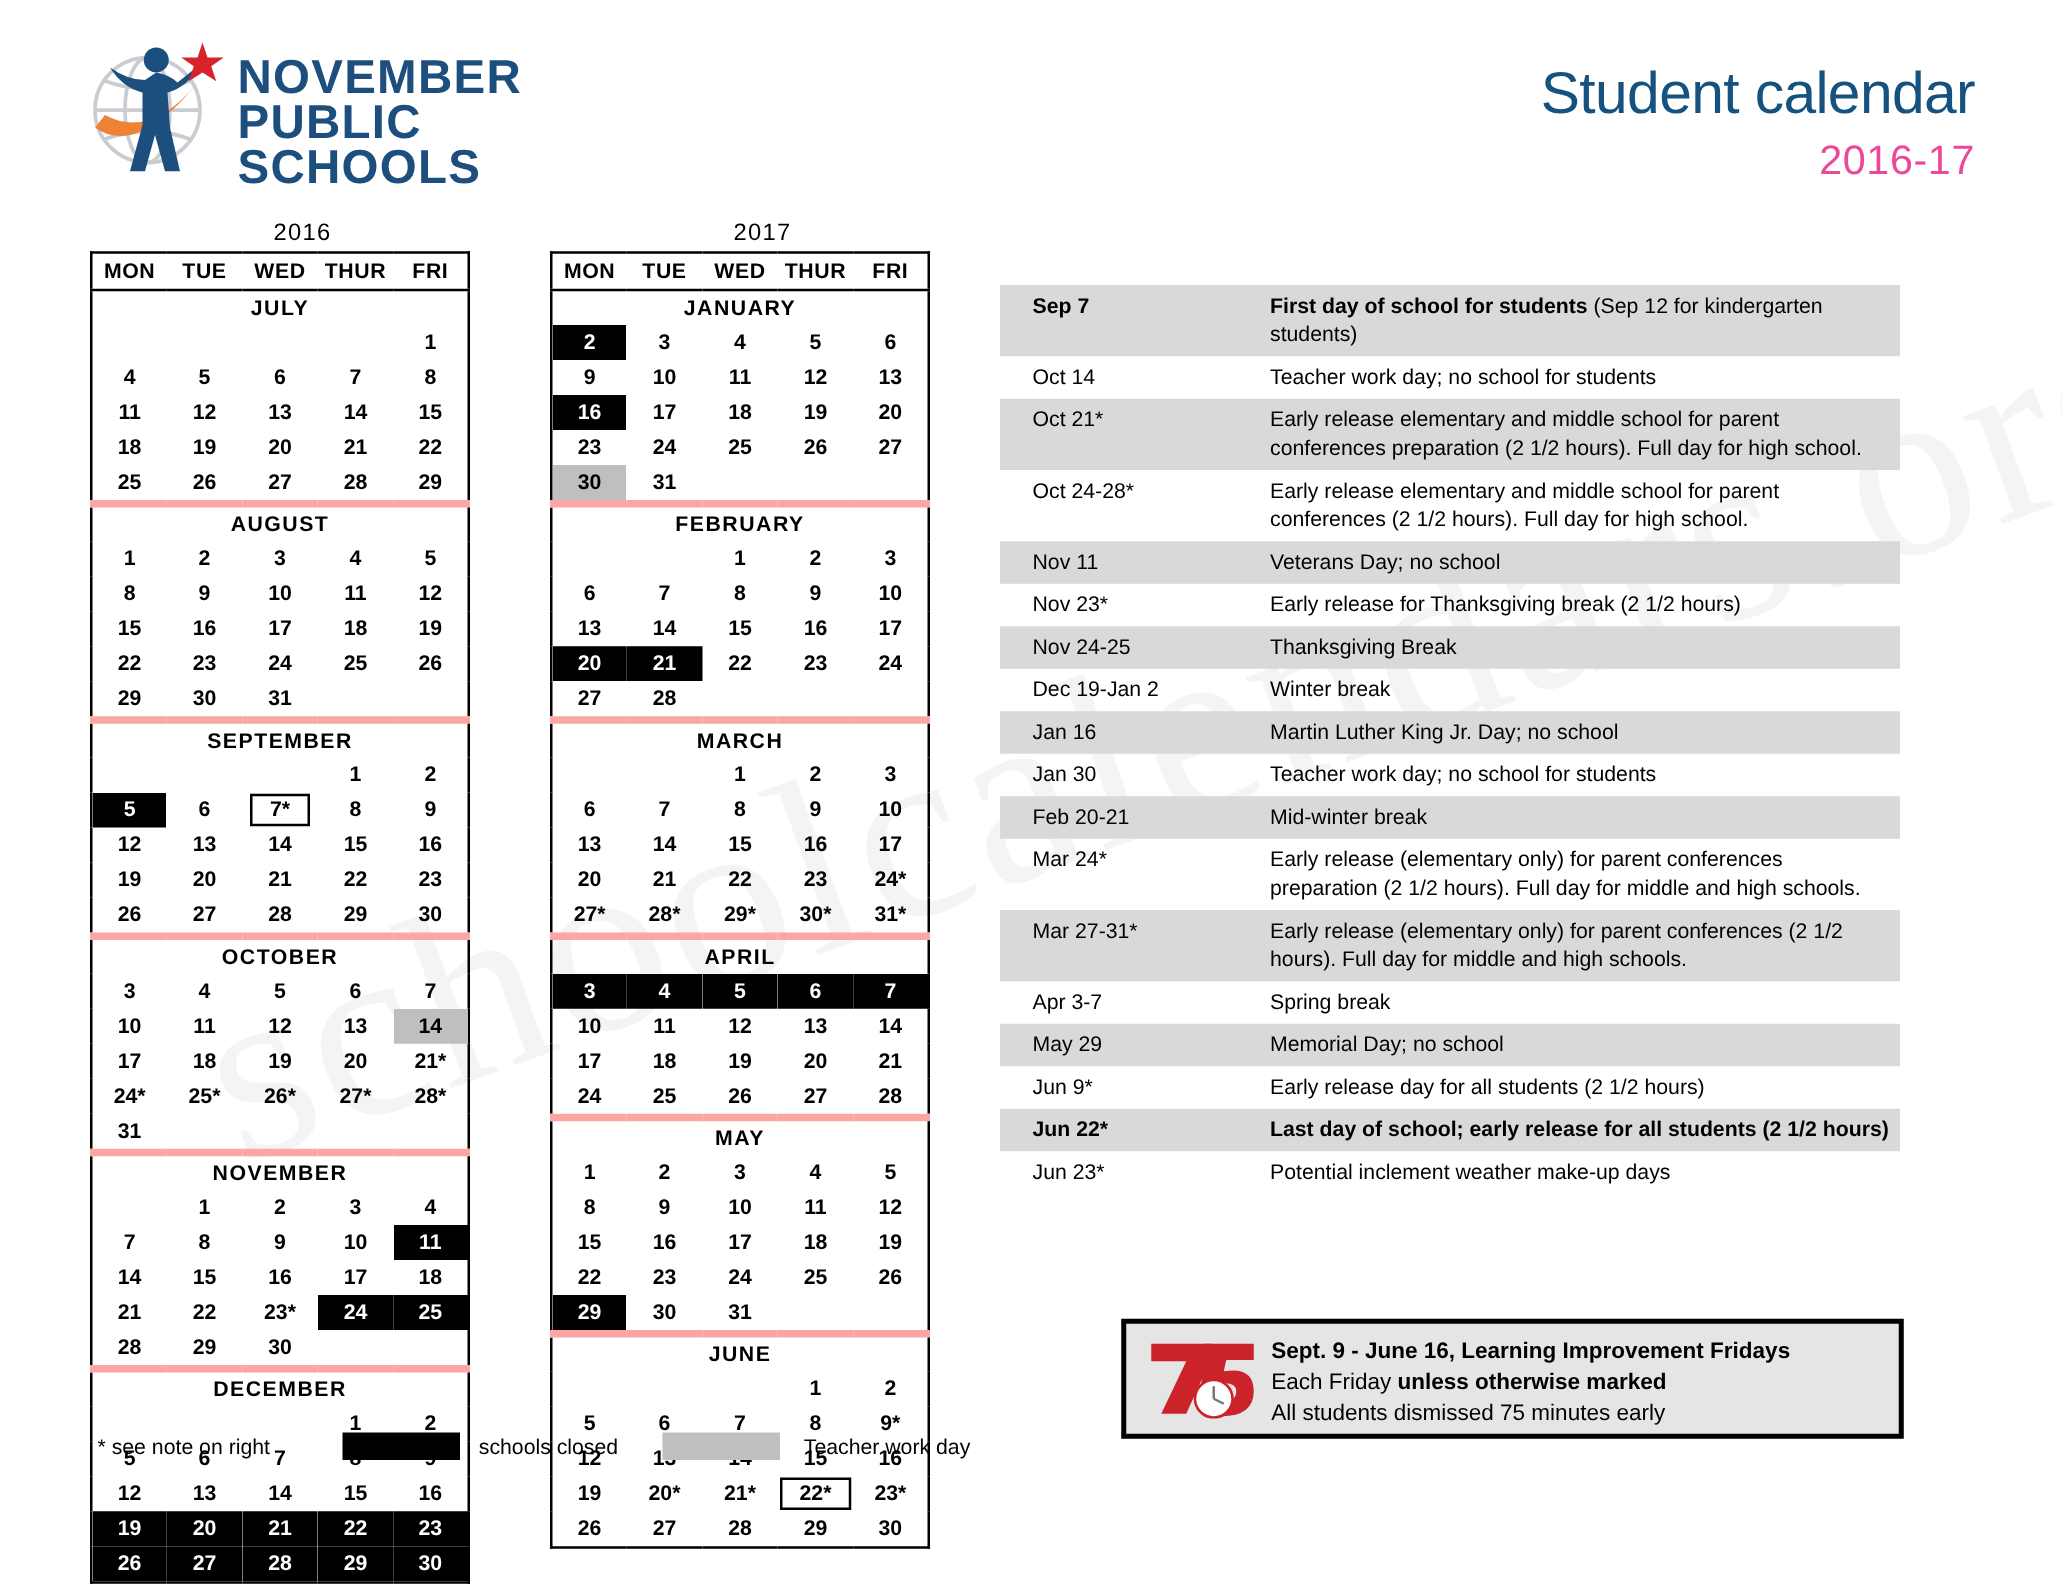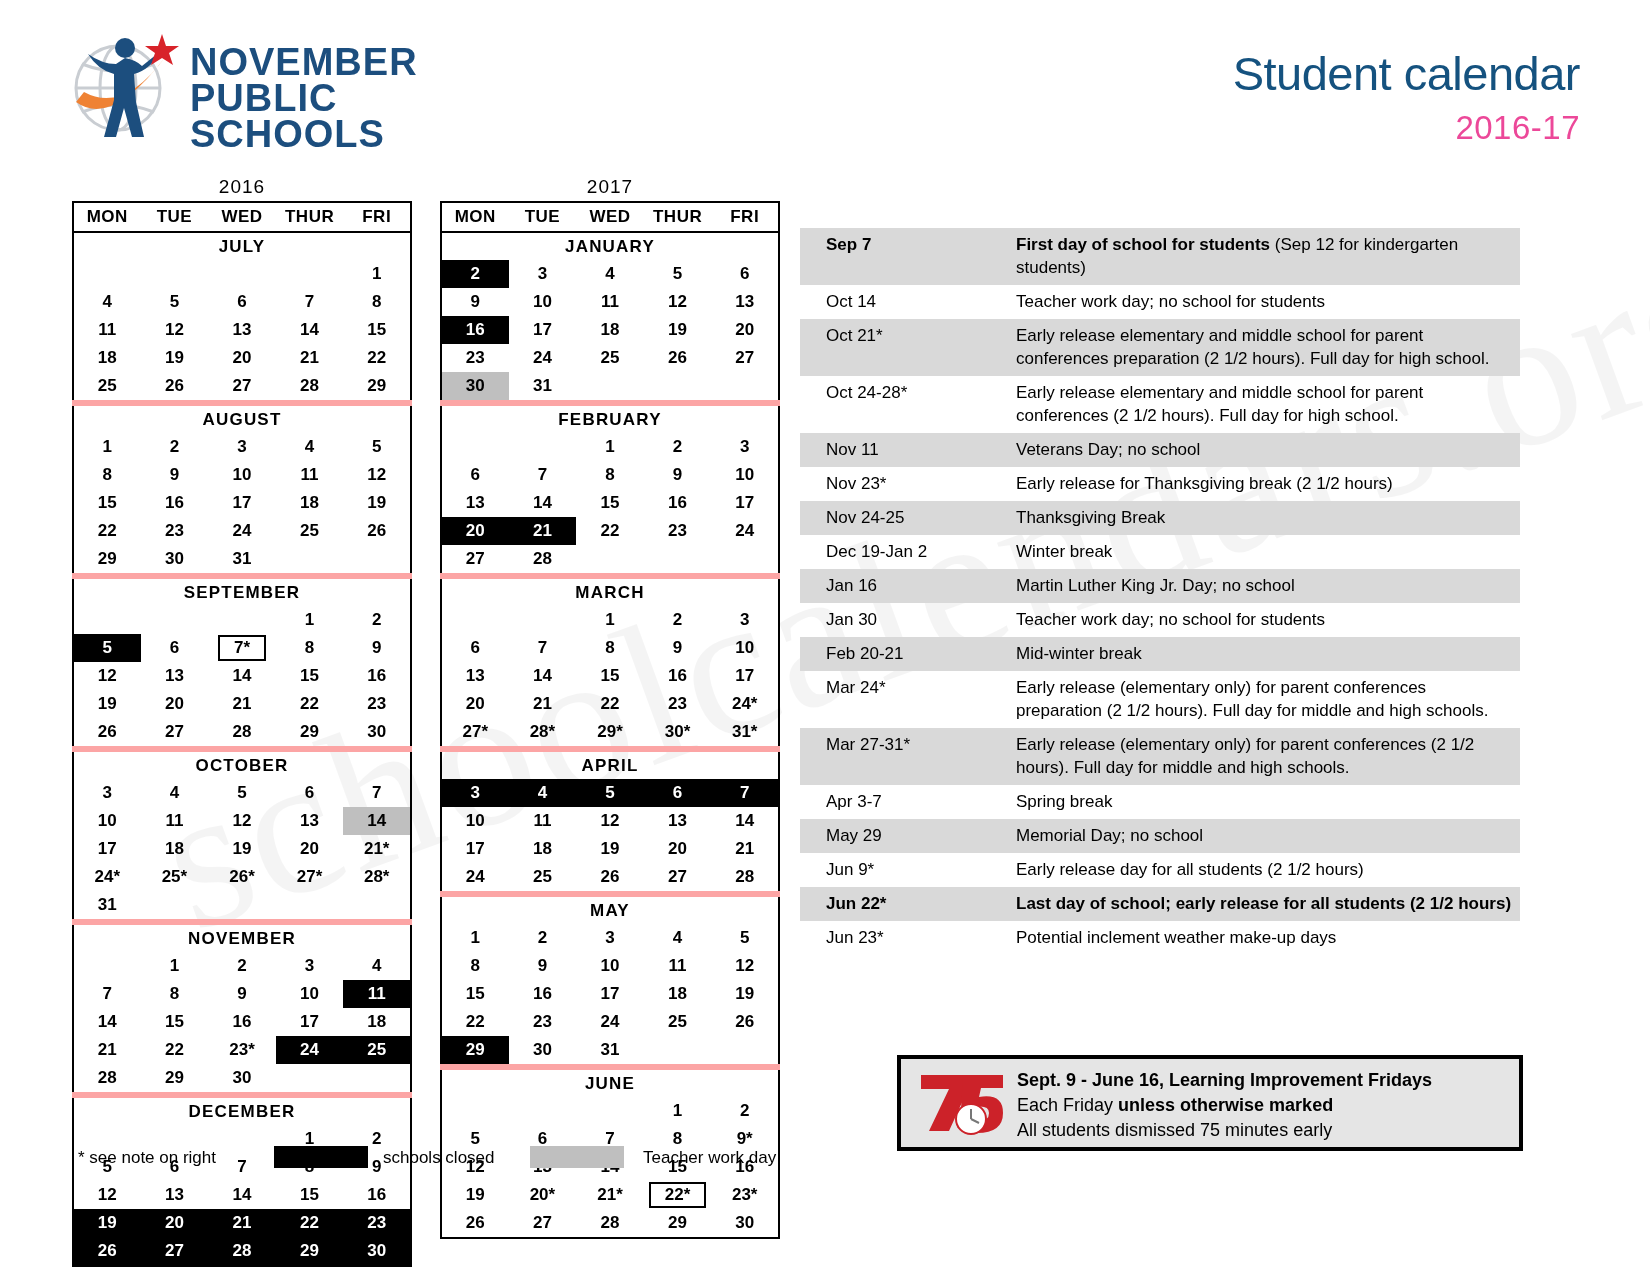--- a/index.html
+++ b/index.html
@@ -35,21 +35,21 @@
   }
 
   
   .cal-col{position:absolute;top:176px;}
   #cal-2016{left:72px;width:340px;}
   #cal-2017{left:440px;width:340px;}
   .cal-yearlabel{
     text-align:center;font-size:19px;font-weight:400;
     letter-spacing:1px;height:25px;line-height:22px;
   }
-  table.cal{border-collapse:collapse;width:340px;table-layout:fixed;
+  table.cal{border-collapse:collapse;width:304px;table-layout:fixed;
     border:2px solid #000;}
   table.cal td, table.cal th{
     font-size:17px;font-weight:700;text-align:center;
     padding:0;height:28px;line-height:28px;
   }
   table.cal th{font-size:17px;font-weight:700;letter-spacing:0.5px;}
   tr.dow-row{border-bottom:2px solid #000;}
   tr.month-row td{
     font-size:17px;font-weight:700;letter-spacing:1.2px;
     border-top:6px solid #fca5a5;height:27px;line-height:27px;

